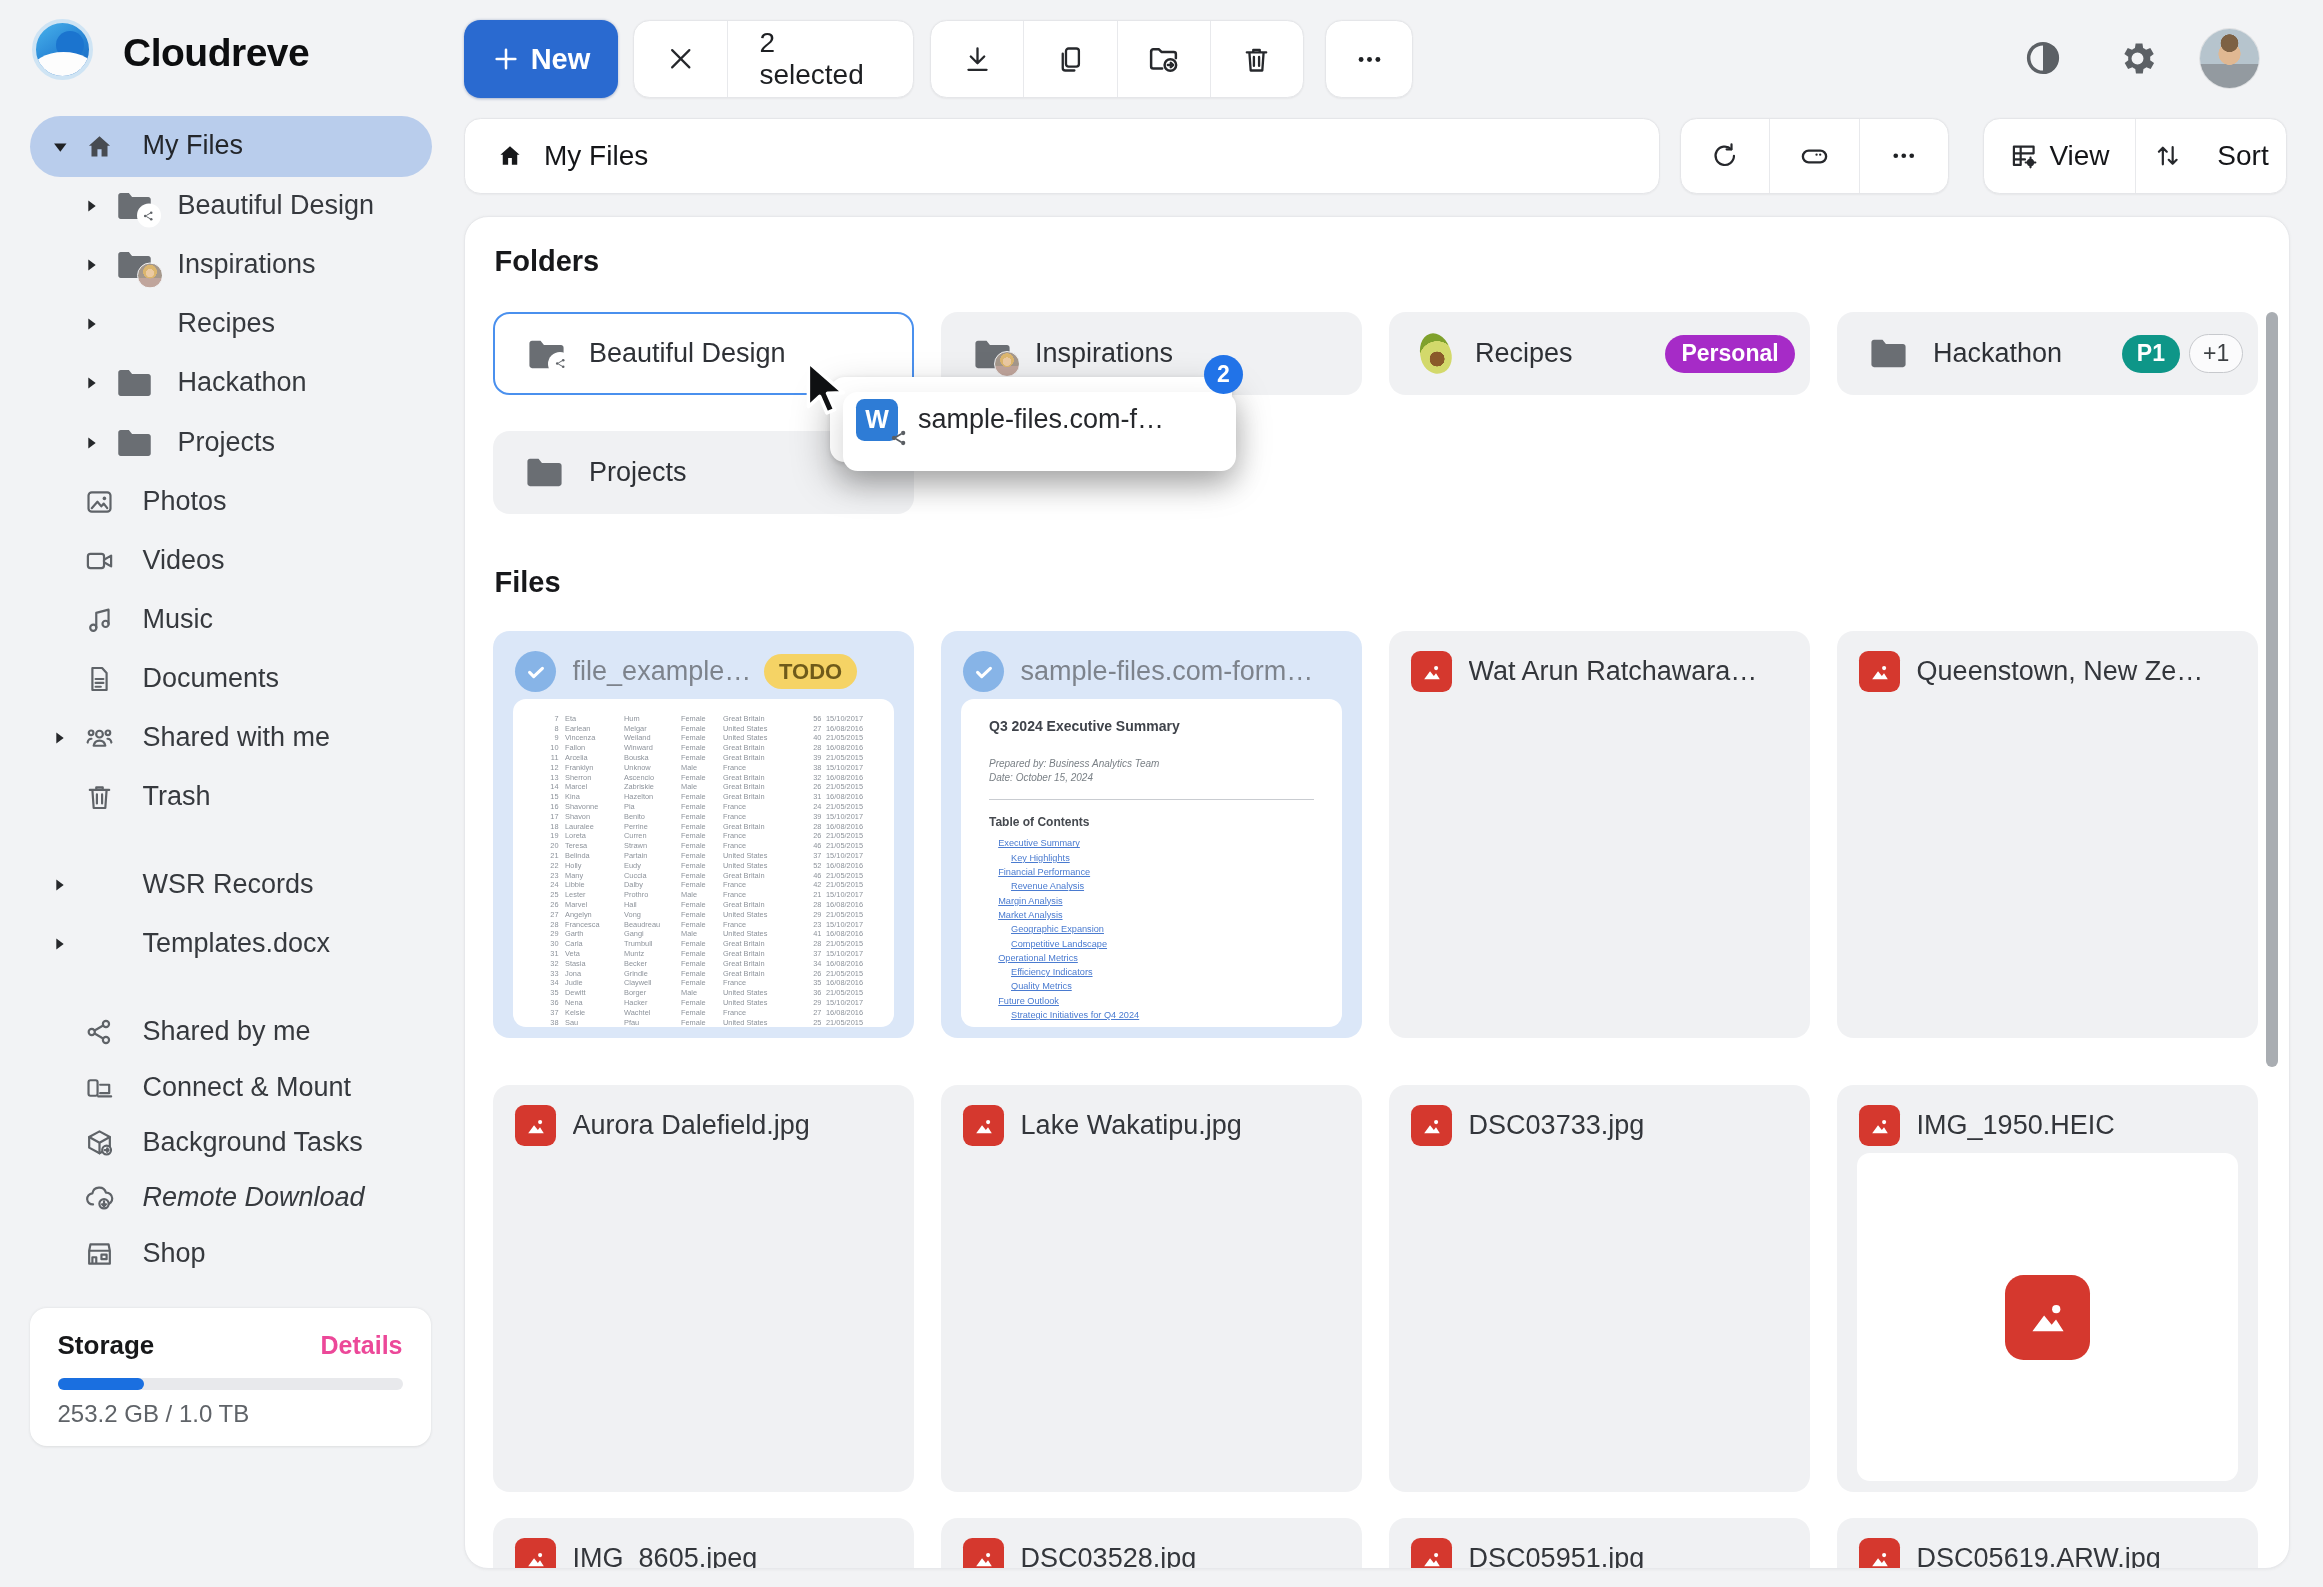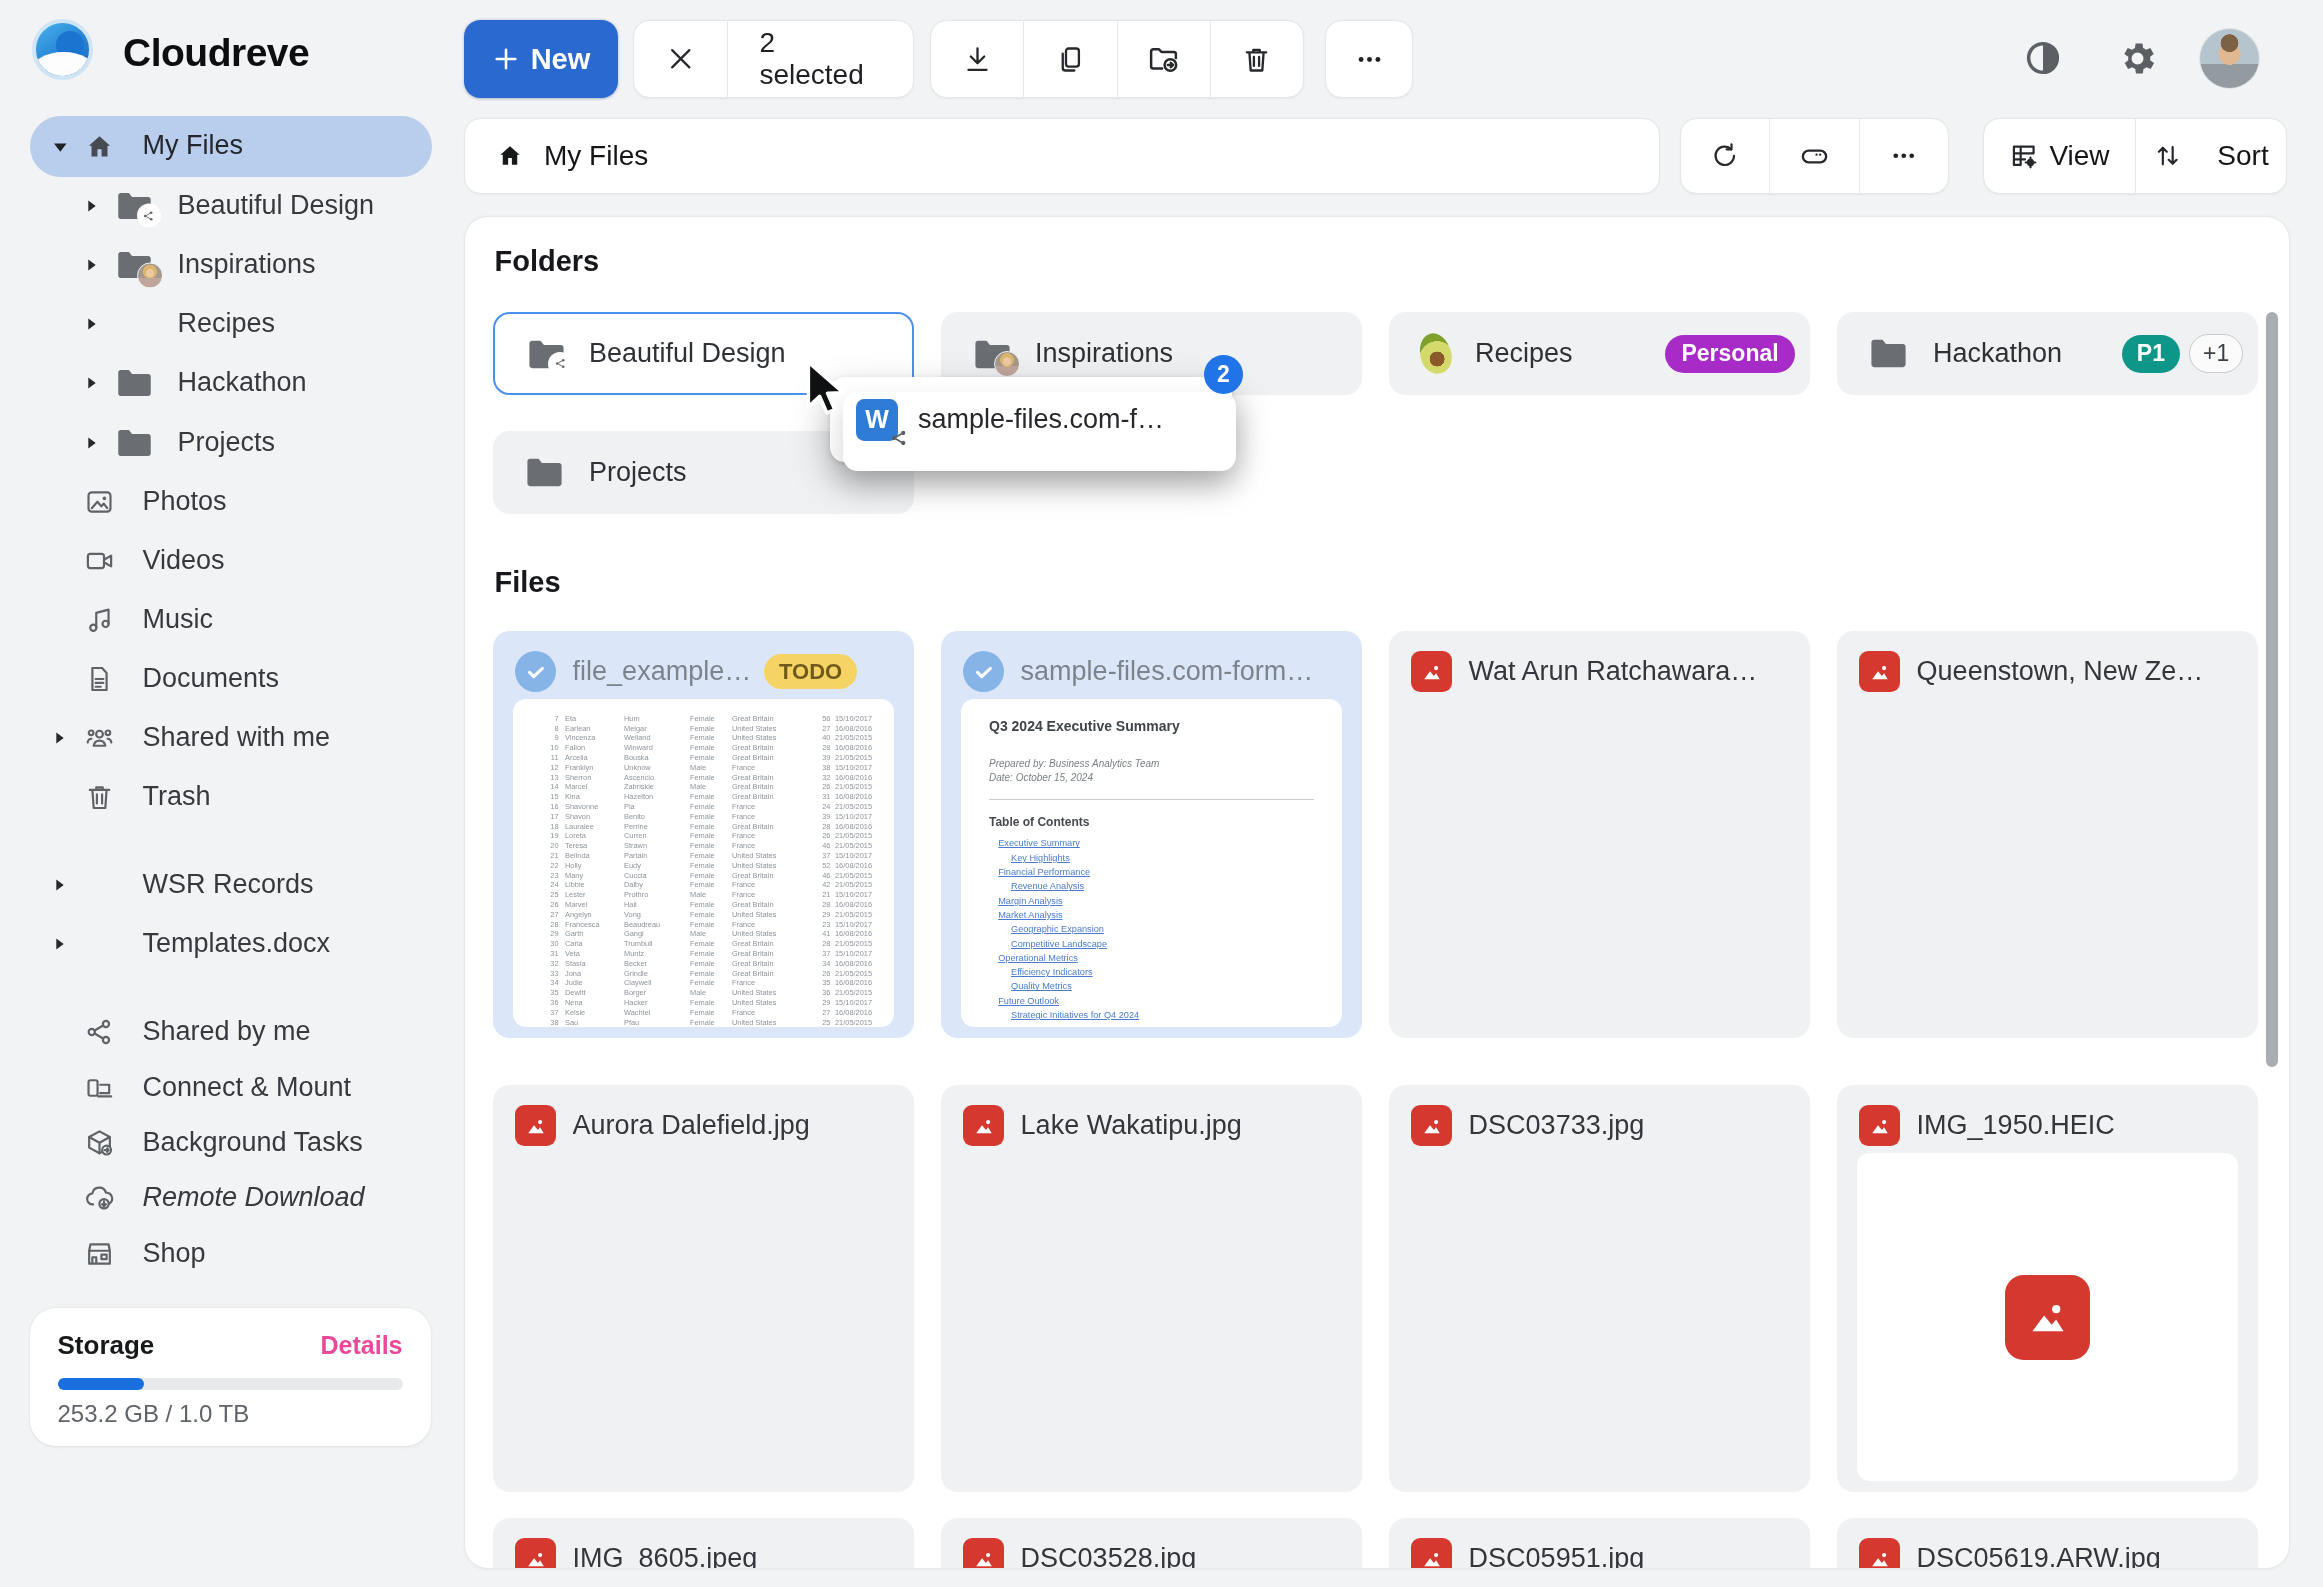--- a/index.html
+++ b/index.html
@@ -44,21 +44,21 @@
               radial-gradient(circle at 50% 42%, #e0b892 0 24%, transparent 25%),
               linear-gradient(180deg,#b6c4cd 0 60%, #939aa0 60% 100%); }
   .avocado { width:31px; height:41px; border-radius:50% / 56% 56% 46% 46%; transform:rotate(-16deg);
              background:radial-gradient(circle at 50% 64%, #8a5a2a 0 24%, #d3d96b 25% 58%, #7fa12c 59% 100%); }
   .folder-wrap { position:relative; width:39px; height:33px; }
   .fbadge { position:absolute; right:-7.4px; bottom:-5.5px; width:24px; height:24px; border-radius:50%;
             background:#fff; display:flex; align-items:center; justify-content:center; }
   .fbadge-av { position:absolute; right:-9.2px; bottom:-7.4px; width:28px; height:28px; border-radius:50%; border:1.8px solid #f2f3f5; }
 
   .storage-card { position:absolute; left:29.5px; top:1308px; width:401px; height:138px; background:#fff;
-                  border-radius:26px; box-shadow:0 0.9px 2.8px rgba(60,64,67,.12); }
+                  border-radius:17px; box-shadow:0 0.9px 2.8px rgba(60,64,67,.12); }
   .storage-head { position:absolute; left:28px; right:28px; top:22px; display:flex; justify-content:space-between; align-items:center; }
   .storage-title { font-size:26px; font-weight:700; color:#17181a; }
   .storage-details { font-size:25px; font-weight:700; color:#ec4899; cursor:pointer;margin-left:30px; }
   .storage-bar { position:absolute; left:28px; right:28px; top:70px; height:12px; border-radius:6.5px; background:#e8e9ec; }
   .storage-fill { height:12px; border-radius:6.5px; background:#1a6fe0; }
   .storage-usage { position:absolute; left:28px; top:92px; font-size:24px; color:#5f6368; }
 
   
   .btn-blue { position:absolute; left:464px; top:20px; width:154px; height:78px; border-radius:16.6px;
               background:#2a6ad0; color:#fff; display:flex; align-items:center; justify-content:center;
@@ -107,21 +107,21 @@
   .checkc { width:41px; height:41px; border-radius:50%; background:#87b4e7; flex:0 0 auto;
             display:flex; align-items:center; justify-content:center; }
   .ricon { width:41px; height:41px; border-radius:9.2px; background:#d5382e; flex:0 0 auto;
            display:flex; align-items:center; justify-content:center; }
   .thumb { position:absolute; left:20px; right:20px; top:68px; bottom:11px; border-radius:13px; overflow:hidden; background:#fff; }
 
   
   .sheet { padding-top:14.8px; }
   .srow { display:flex; font-size:7.4px; line-height:9.8px; color:#8d939b; padding-left:24px; white-space:nowrap; }
   .sc { flex:0 0 auto; overflow:hidden; }
-  .c0{width:28px;text-align:right;padding-right:6.5px;} .c1{width:59px;} .c2{width:66px;} .c3{width:42px;}
+  .c0{width:28px;text-align:right;padding-right:6.5px;} .c1{width:59px;} .c2{width:57px;} .c3{width:42px;}
   .c4{width:81px;} .c5{width:22px;text-align:right;padding-right:4.6px;} .c6{width:65px;}
 
   
   .doc { padding:18.5px 28px; }
   .doc-title { font-size:14px; font-weight:700; color:#3f434a; }
   .doc-meta { font-size:10px; font-style:italic; color:#7a8086; line-height:14px; margin-top:23px; }
   .doc hr { border:none; border-top:0.9px solid #c9ccd1; margin:14.8px 0; }
   .doc-h2 { font-size:12px; font-weight:700; color:#45494f; margin-bottom:7.4px; }
   .toc { font-size:9.2px; color:#4a7bd0; text-decoration:underline; line-height:14.3px; }
   .toc.l0 { margin-left:9.2px; } .toc.l1 { margin-left:22px; }

